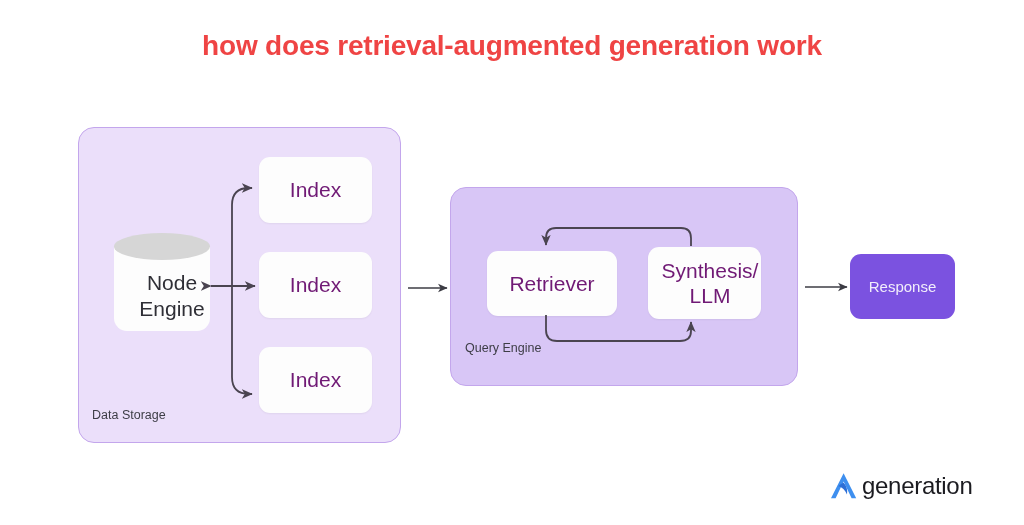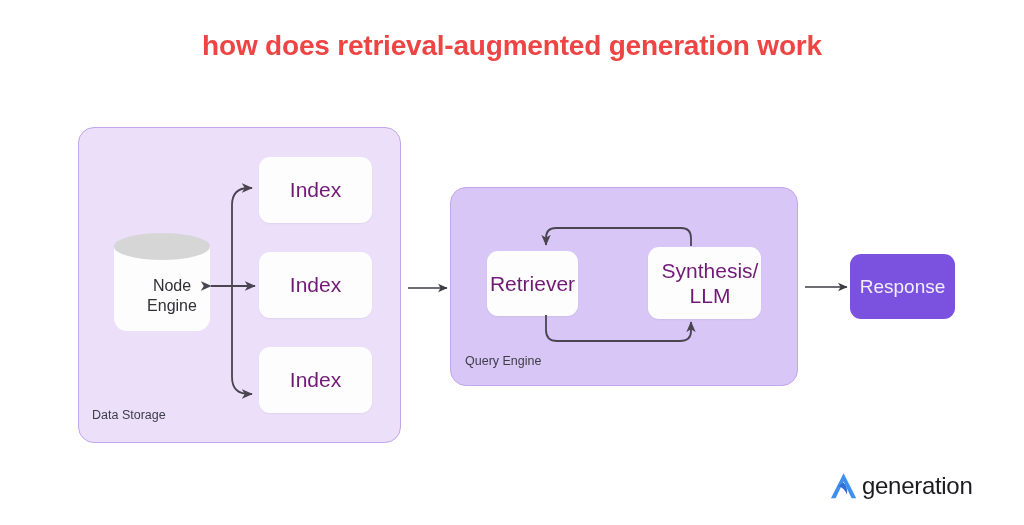--- a/index.html
+++ b/index.html
@@ -39,21 +39,21 @@
     background: #D8C6F6;
     border: 1.5px solid #C3A6EC;
   }
   .panel-label {
     position: absolute;
     font-size: 12.5px;
     color: #3d3d46;
     white-space: nowrap;
   }
   .panel-data-storage .panel-label { left: 13px; bottom: 20px; }
-  .panel-query-engine .panel-label { left: 14px; bottom: 17px; }
+  .panel-query-engine .panel-label { left: 14px; bottom: 30px; }
 
   
   .wbox {
     position: absolute;
     background: #FDFDFD;
     border-radius: 11px;
     display: flex;
     align-items: center;
     justify-content: center;
     text-align: center;
@@ -62,21 +62,21 @@
     line-height: 1.2;
     box-shadow: 0 1px 2px rgba(0,0,0,0.05);
   }
 
   
   .idx1 { left: 180px; top: 29px;  width: 113px; height: 66px; }
   .idx2 { left: 180px; top: 124px; width: 113px; height: 66px; }
   .idx3 { left: 180px; top: 219px; width: 113px; height: 66px; }
 
   
-  .retriever  { left: 36px;  top: 63px; width: 91px; height: 65px; }
+  .retriever  { left: 36px;  top: 63px; width: 130px; height: 65px; }
   .synthesis  { left: 197px; top: 59px; width: 113px; height: 72px; padding-left: 11px; }
 
   
   .cylinder {
     position: absolute;
     left: 35px; top: 105px;
     width: 96px; height: 98px;
   }
   .cyl-body {
     position: absolute;
@@ -91,36 +91,36 @@
     width: 96px; height: 27px;
     background: #D6D6D6;
     border-radius: 50%;
   }
   .cyl-text {
     position: absolute;
     left: 0; top: 28px;
     width: 96px; height: 70px;
     display: flex; flex-direction: column;
     align-items: center; justify-content: center;
-    font-size: 16px;
+    font-size: 21px;
     color: #2f2f36;
     line-height: 1.25;
     z-index: 2;
     padding-left: 20px;
   }
 
   
   .response-box {
     position: absolute;
     left: 850px; top: 254px;
     width: 105px; height: 65px;
     background: #7B52E0;
     border-radius: 11px;
     display: flex; align-items: center; justify-content: center;
-    font-size: 19px;
+    font-size: 15px;
     color: #F2EEFB;
   }
 
   
   .connectors {
     position: absolute;
     left: 0; top: 0;
     width: 1024px; height: 525px;
     pointer-events: none;
   }

